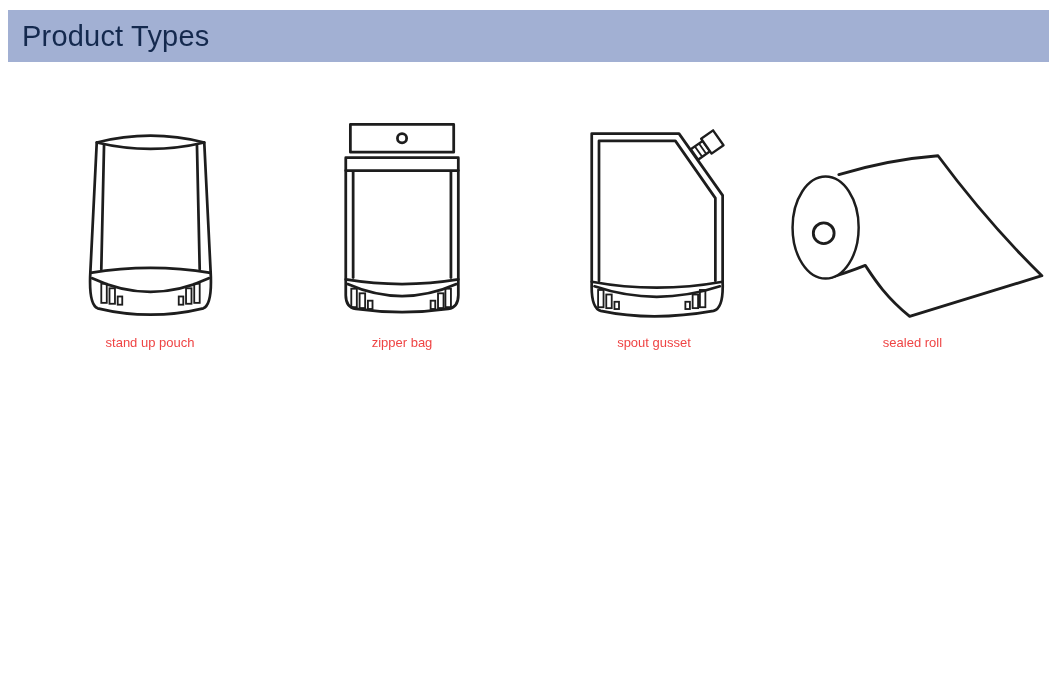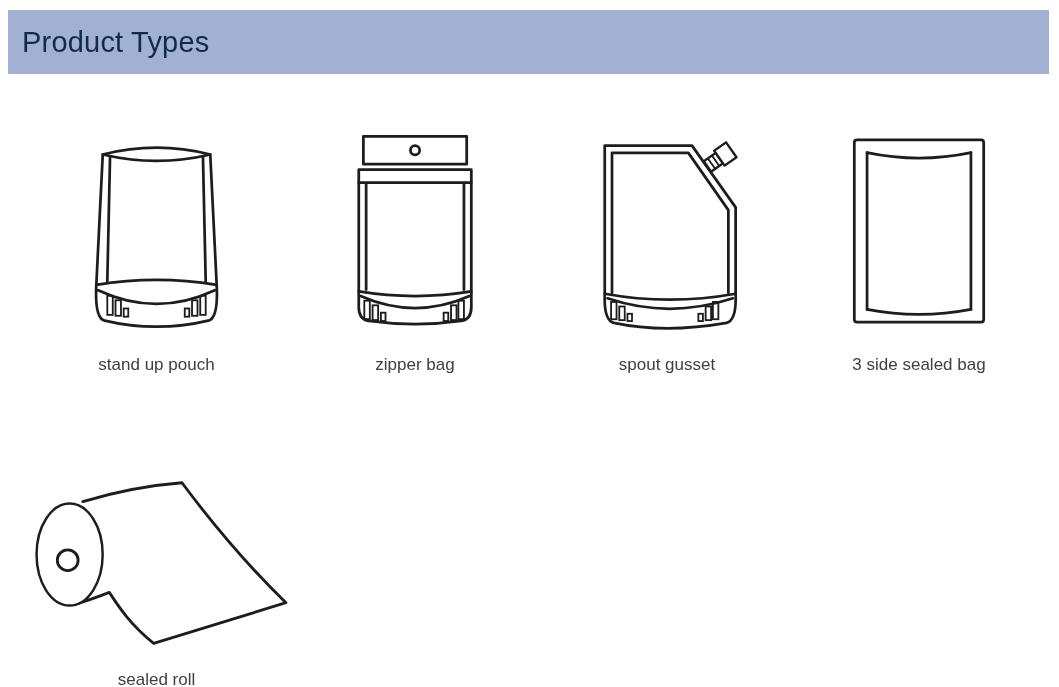--- a/index.html
+++ b/index.html
@@ -4,21 +4,21 @@
 <style>
   * { box-sizing: border-box; }
   html, body { margin: 0; padding: 0; background: #ffffff; }
   body {
     width: 1059px; height: 687px;
     font-family: "Liberation Sans", sans-serif;
     overflow: hidden;
   }
   .header {
     margin: 10px 10px 0 8px;
-    height: 64px;
+    height: 52px;
     background: #a2b0d3;
     display: flex;
     align-items: center;
     padding-left: 14px;
   }
   .header h1 {
     margin: 0;
     font-size: 29px;
     font-weight: 500;
     color: #14294e;
@@ -26,21 +26,21 @@
   }
   .products {
     display: grid;
     grid-template-columns: 1fr 1fr 1fr 1fr;
     padding: 50px 14px 0 24px;
     row-gap: 62px;
   }
   .card { display: flex; flex-direction: column; align-items: center; }
   .fig { height: 210px; display: flex; align-items: flex-end; justify-content: center; }
   .card:nth-child(n+5) .fig { height: 212px; }
-  .label { margin-top: 21px; font-size: 17px; color: #404040; white-space: nowrap; }
+  .label { margin-top: 13px; font-size: 13px; color: #ef4444; white-space: nowrap; }
   svg { display: block; }
   .ln  { fill: none; stroke: #1d1d1d; stroke-width: 3;   stroke-linejoin: round; stroke-linecap: round; }
   .bar { fill: none; stroke: #1d1d1d; stroke-width: 2;   stroke-linejoin: miter; }
   .fw  { fill: #ffffff; stroke: #1d1d1d; stroke-width: 2.6; stroke-linejoin: round; }
 </style>
 </head>
 <body>
 
 <div class="header">
   <h1>Product Types</h1>
@@ -106,32 +106,20 @@
         <g transform="translate(127,41) rotate(-35)">
           <rect class="fw" x="0" y="-7" width="16" height="14"></rect>
           <path class="bar" d="M5.5,-7 L5.5,7 M11,-7 L11,7"></path>
           <rect class="fw" x="16" y="-10" width="16" height="20"></rect>
         </g>
       </svg>
     </div>
     <div class="label">spout gusset</div>
   </div>
 
-  <div class="card">
-    <div class="fig">
-      <svg width="144" height="205" viewBox="0 0 158 225">
-        <rect class="ln" x="8" y="12" width="142" height="200" rx="3"></rect>
-        <path class="ln" d="M22,26 Q79,38 136,26"></path>
-        <path class="ln" d="M22,26 L22,198"></path>
-        <path class="ln" d="M136,26 L136,198"></path>
-        <path class="ln" d="M22,198 Q79,209 136,198"></path>
-      </svg>
-    </div>
-    <div class="label">3 side sealed bag</div>
-  </div>
 
 
 
 
   <div class="card">
     <div class="fig">
       <svg width="265" height="170" viewBox="0 0 280 180">
         <path class="ln" d="M62,24 Q115,8 167,4 C190,35 230,85 277,131 L137,174 C110,152 98,132 90,120 Q70,128 52,133"></path>
         <ellipse class="fw" cx="48" cy="80" rx="35" ry="54" stroke-width="3"></ellipse>
         <circle class="ln" cx="46" cy="86" r="11"></circle>

